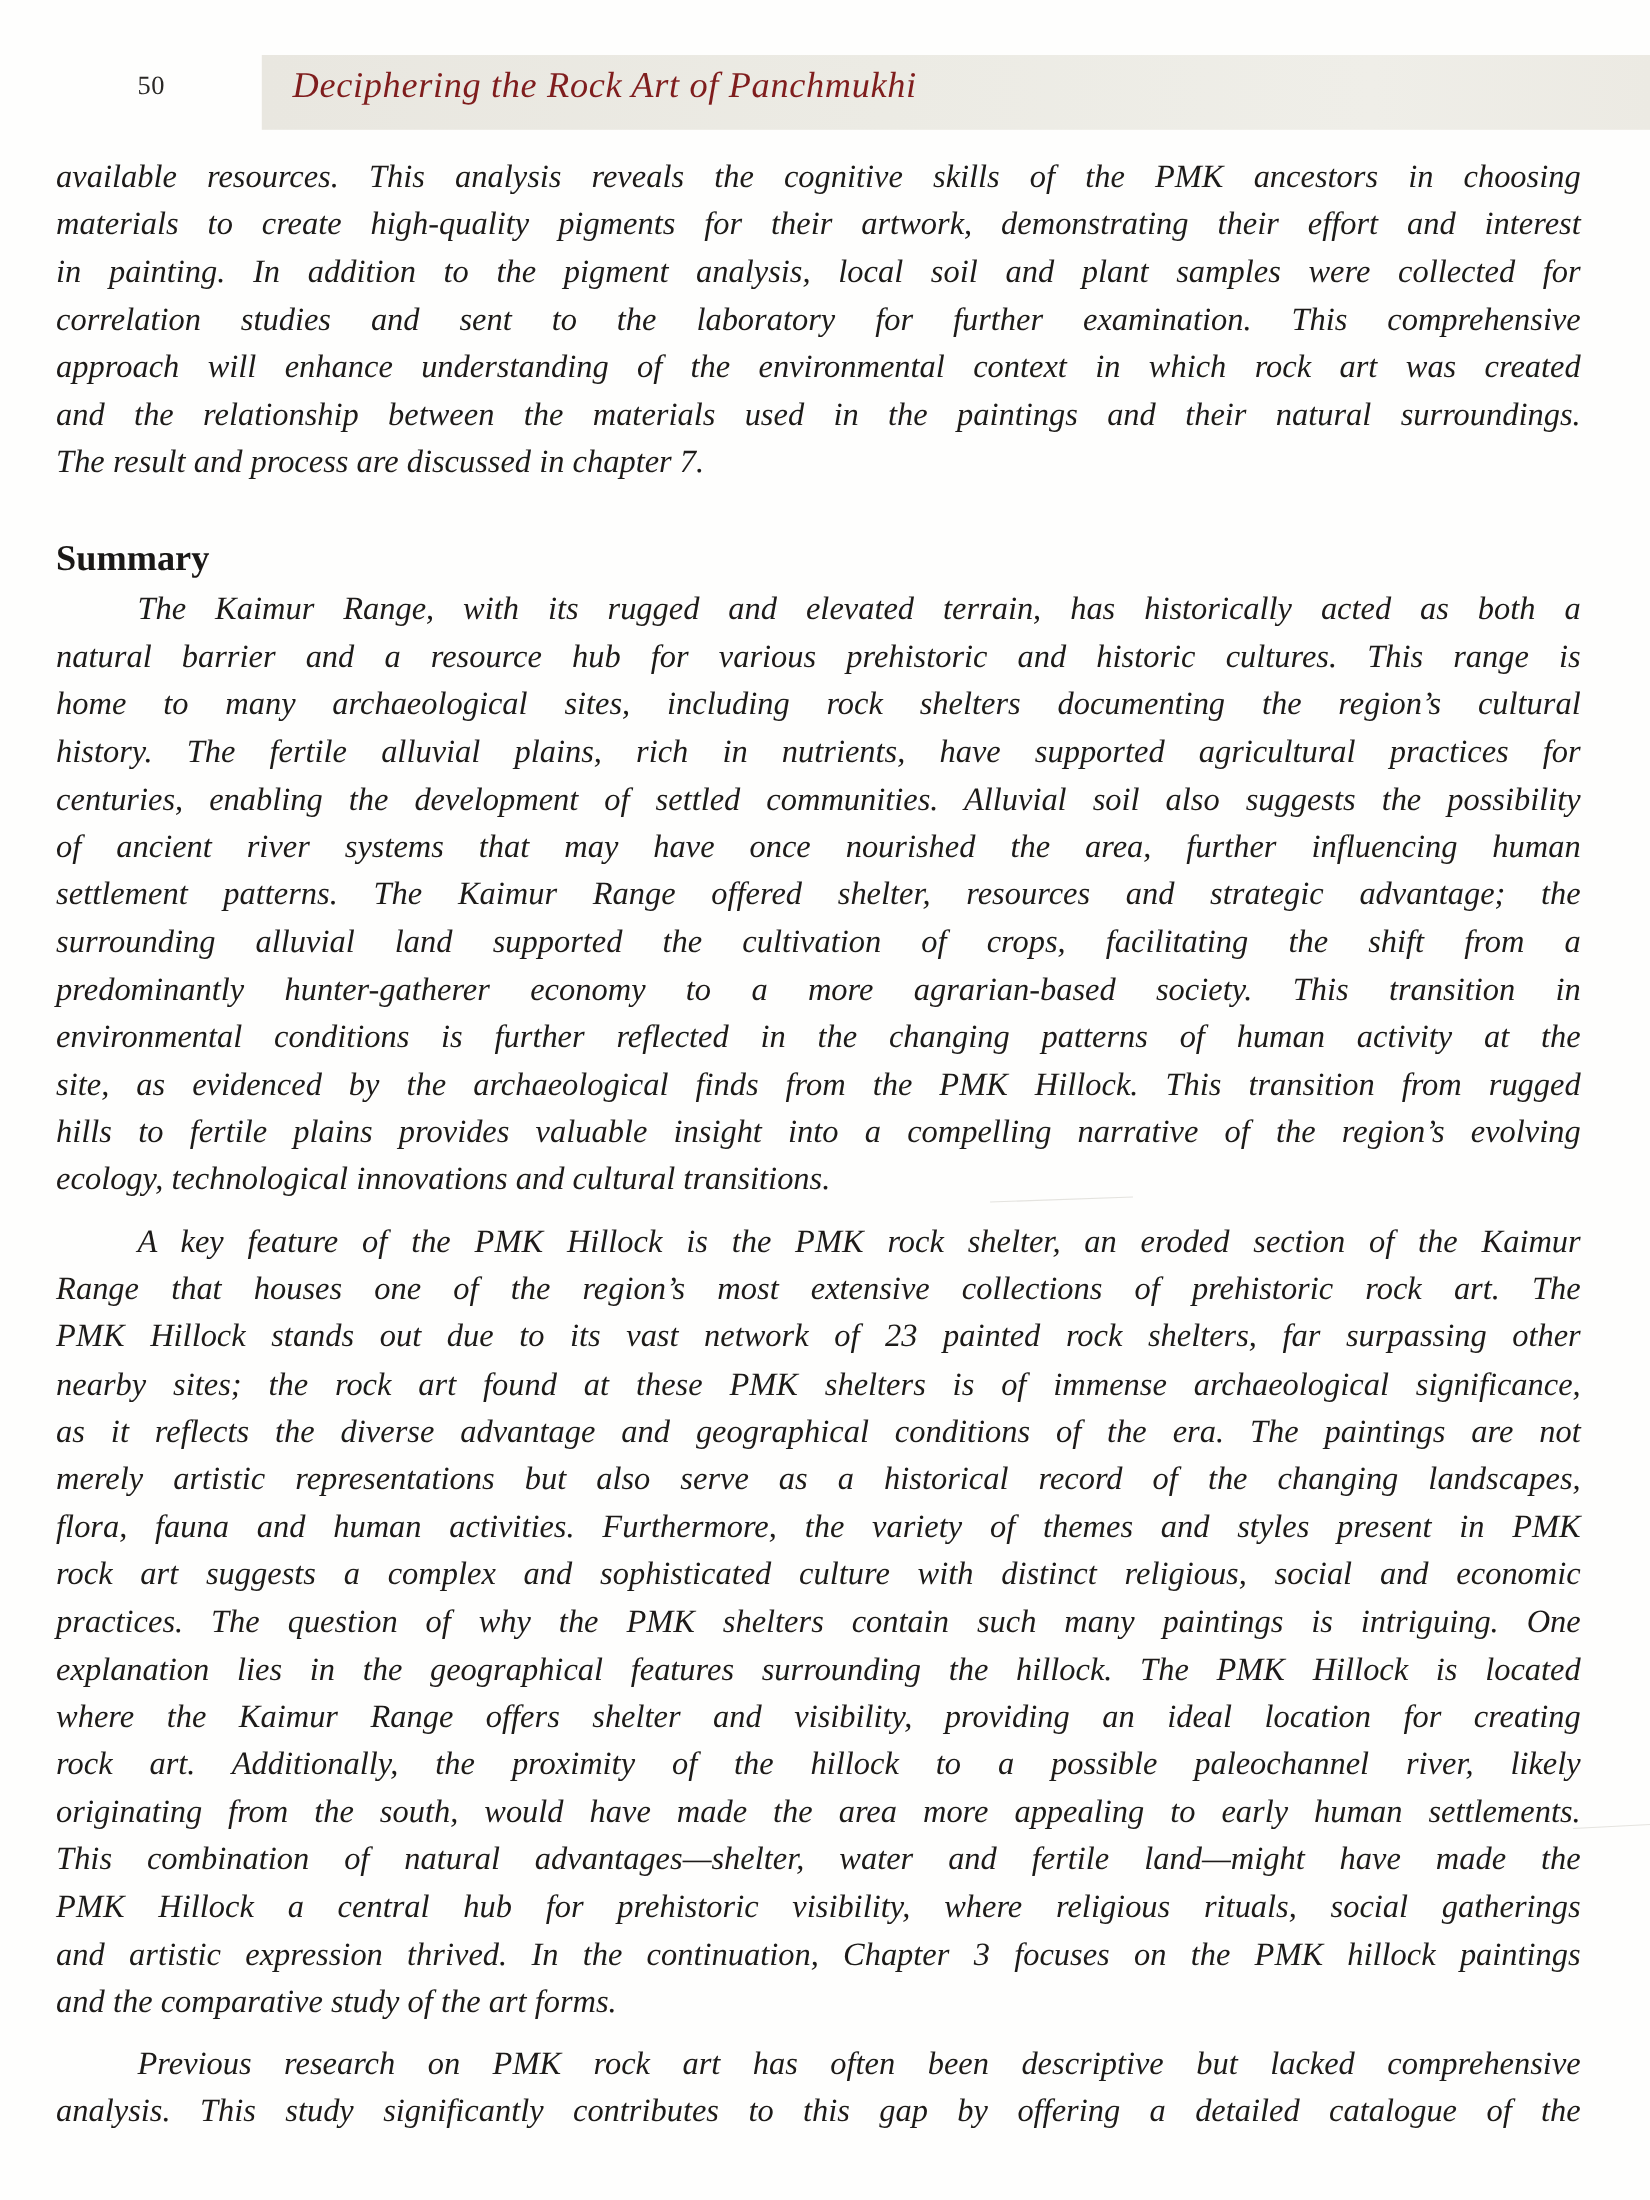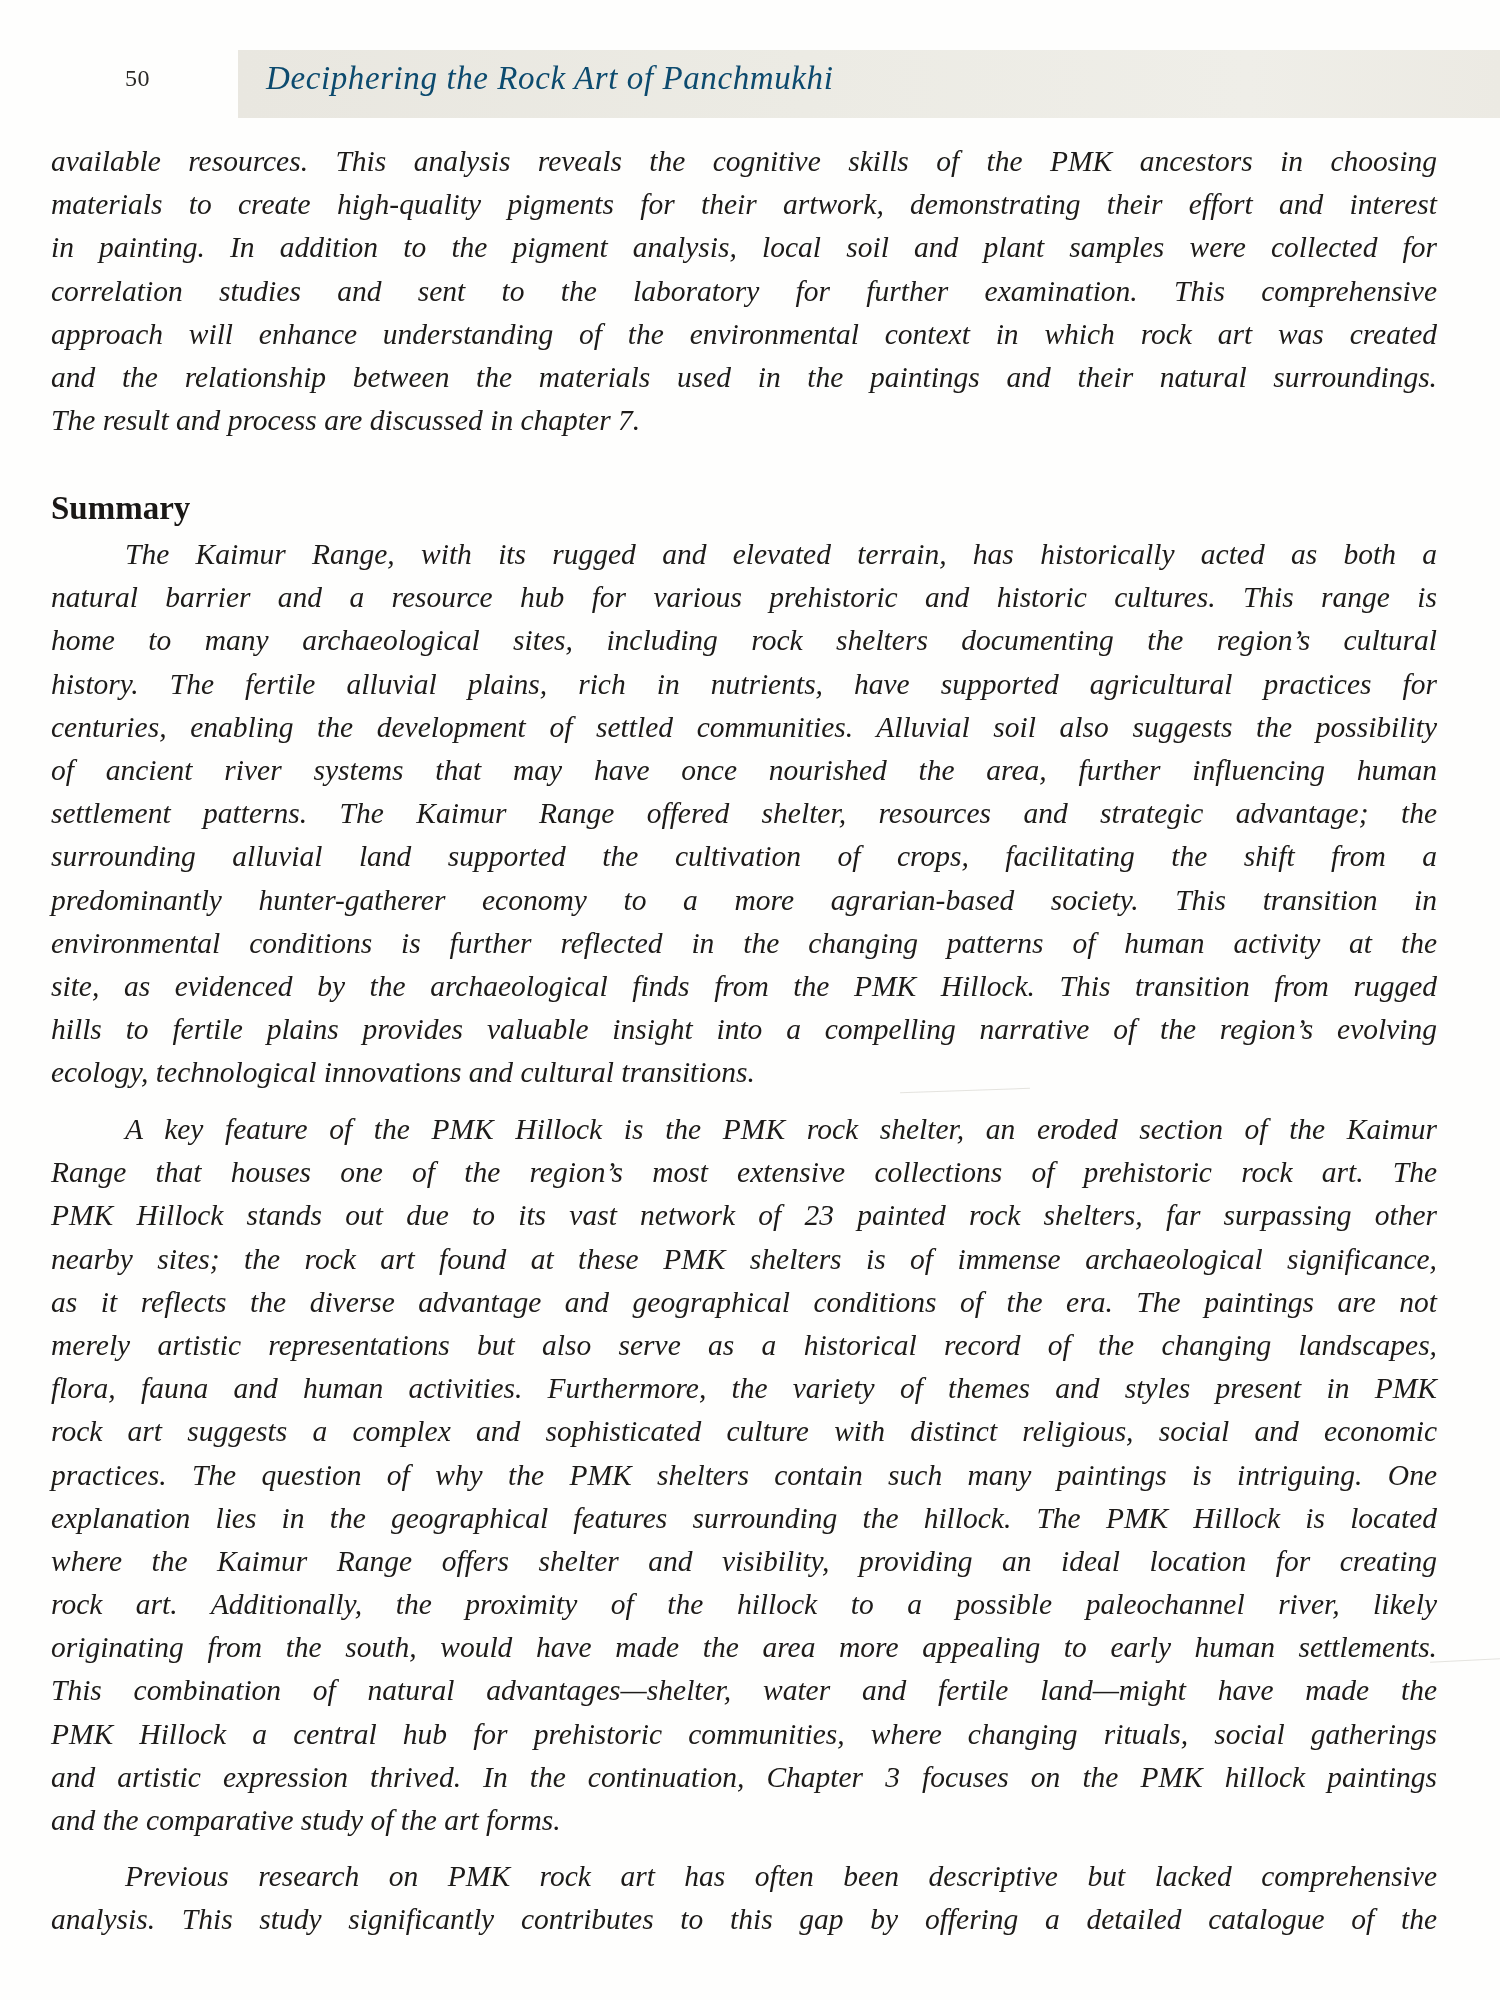--- a/index.html
+++ b/index.html
@@ -31,21 +31,21 @@
       line-height: 40px;
       color: #2a2826;
       letter-spacing: 0.5px;
     }
     .running-title {
       position: absolute;
       left: 266px;
       top: 56px;
       font-size: 33px;
       line-height: 44px;
-      color: #0c4a6e;
+      color: #7f1d1d;
       font-style: italic;
       letter-spacing: 0.6px;
     }
     .text-block {
       position: absolute;
       left: 51px;
       width: 1386px;
     }
     .line {
       display: block;
@@ -129,21 +129,21 @@
   <span class="line">as it reflects the diverse advantage and geographical conditions of the era. The paintings are not</span>
   <span class="line">merely artistic representations but also serve as a historical record of the changing landscapes,</span>
   <span class="line">flora, fauna and human activities. Furthermore, the variety of themes and styles present in PMK</span>
   <span class="line">rock art suggests a complex and sophisticated culture with distinct religious, social and economic</span>
   <span class="line">practices. The question of why the PMK shelters contain such many paintings is intriguing. One</span>
   <span class="line">explanation lies in the geographical features surrounding the hillock. The PMK Hillock is located</span>
   <span class="line">where the Kaimur Range offers shelter and visibility, providing an ideal location for creating</span>
   <span class="line">rock art. Additionally, the proximity of the hillock to a possible paleochannel river, likely</span>
   <span class="line">originating from the south, would have made the area more appealing to early human settlements.</span>
   <span class="line">This combination of natural advantages—shelter, water and fertile land—might have made the</span>
-  <span class="line">PMK Hillock a central hub for prehistoric communities, where changing rituals, social gatherings</span>
+  <span class="line">PMK Hillock a central hub for prehistoric visibility, where religious rituals, social gatherings</span>
   <span class="line">and artistic expression thrived. In the continuation, Chapter 3 focuses on the PMK hillock paintings</span>
   <span class="line last">and the comparative study of the art forms.</span>
 </div>
 
 <div class="text-block" id="para-4">
   <span class="line indent">Previous research on PMK rock art has often been descriptive but lacked comprehensive</span>
   <span class="line">analysis. This study significantly contributes to this gap by offering a detailed catalogue of the</span>
 </div>
 
 <div class="scan-mark" style="left:900px; top:1090px; width:130px; transform:rotate(-2deg);"></div>

